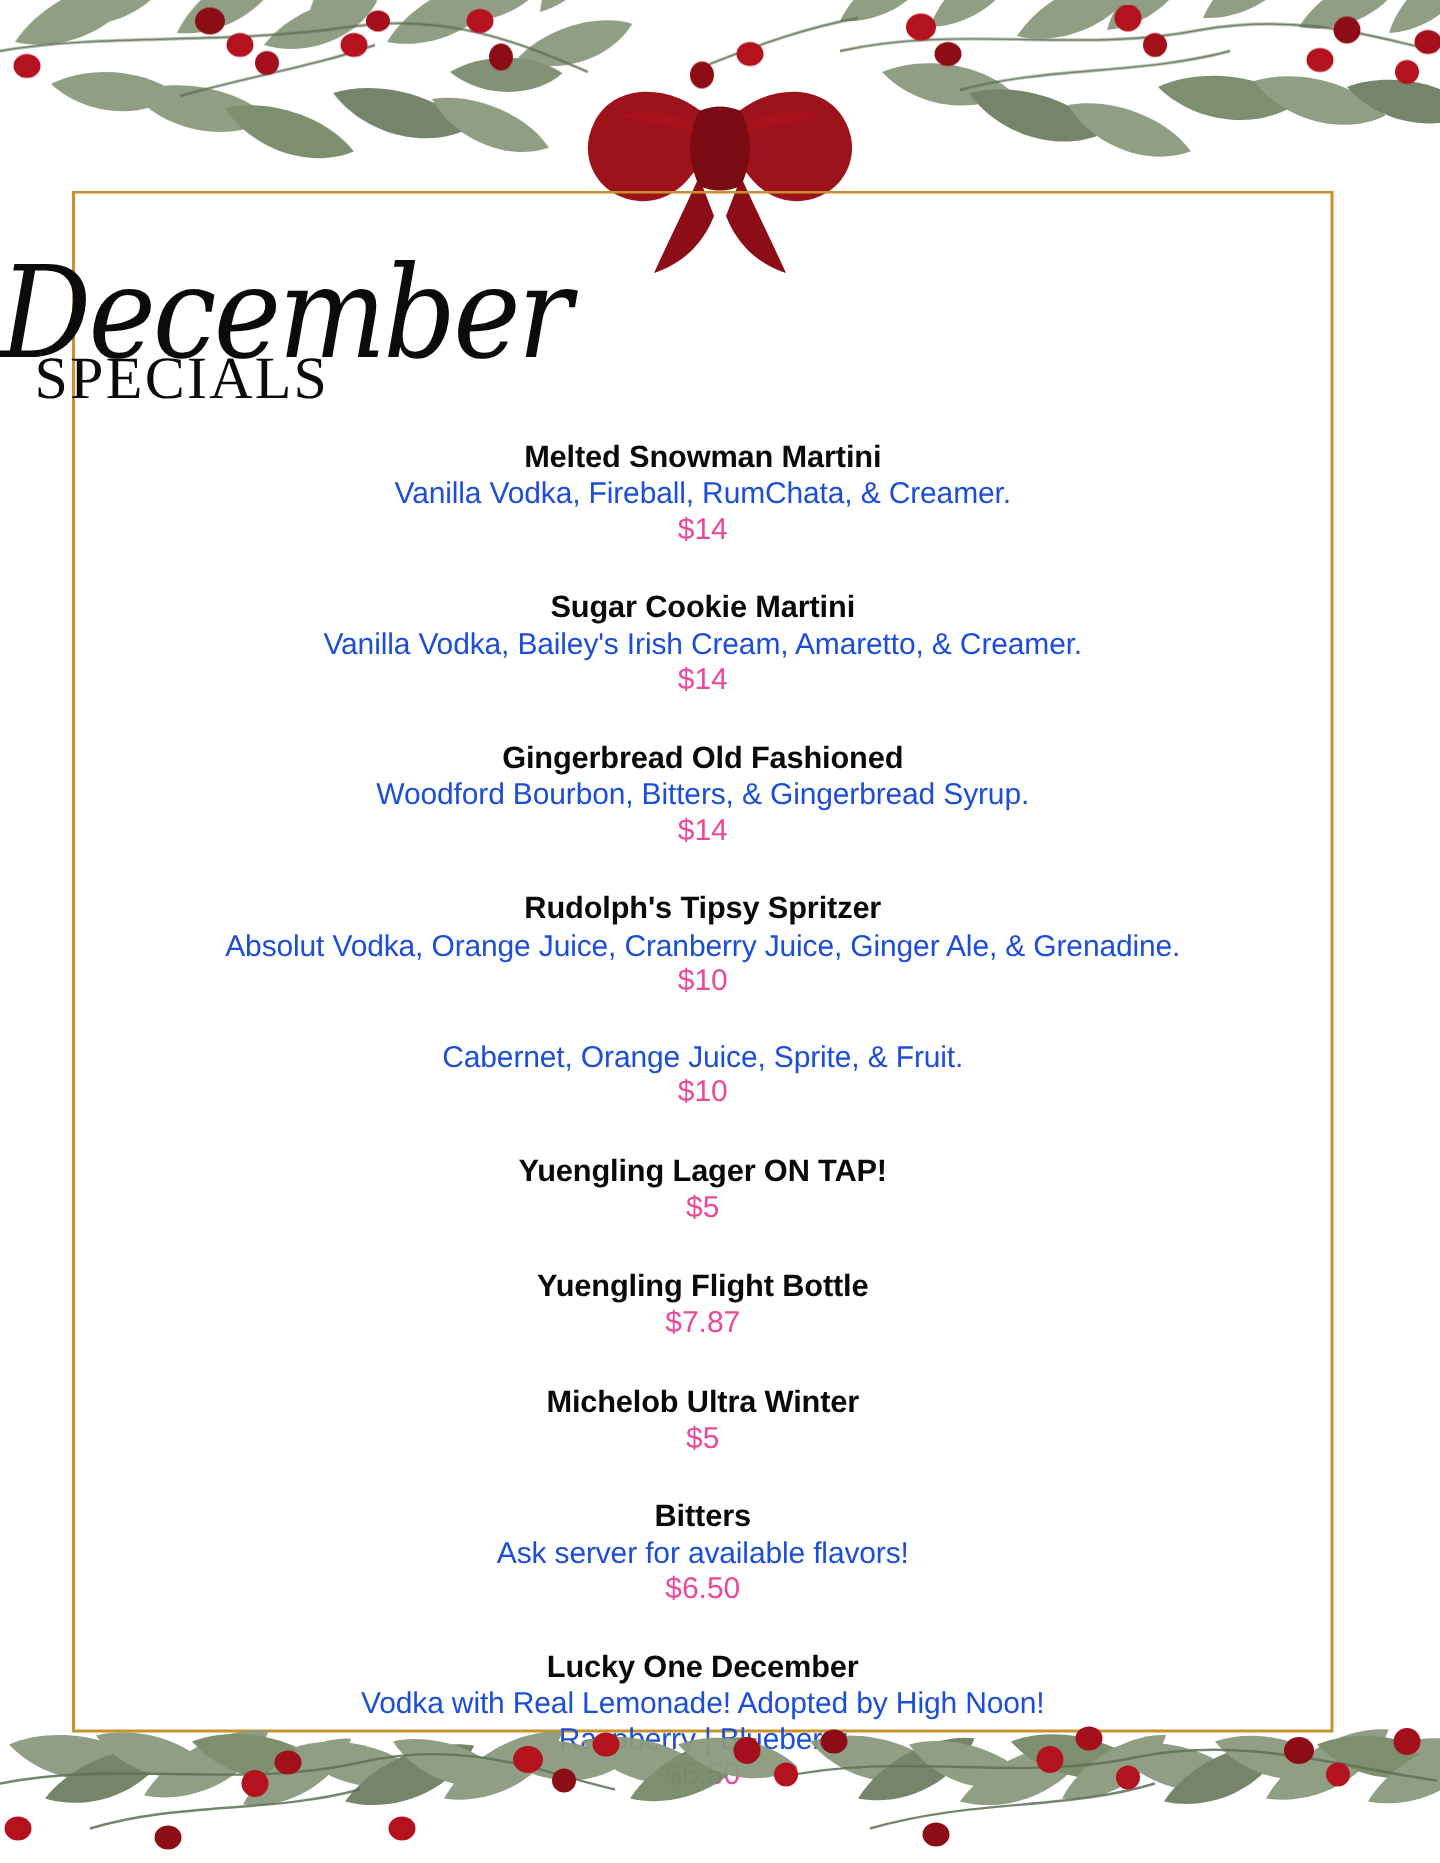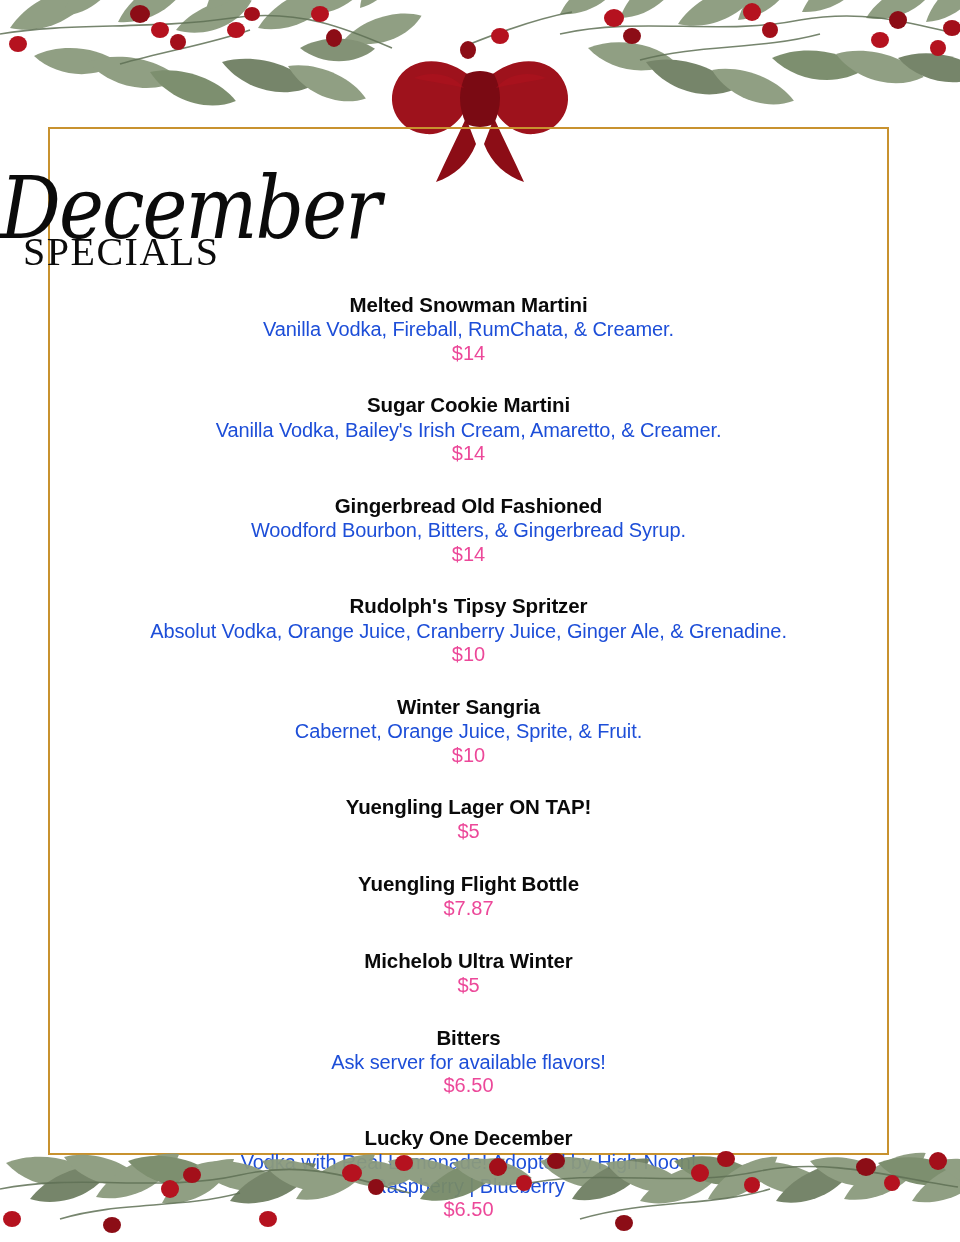--- a/index.html
+++ b/index.html
@@ -283,21 +283,20 @@
       <div class="item-name">Gingerbread Old Fashioned</div>
       <div class="item-desc">Woodford Bourbon, Bitters, &amp; Gingerbread Syrup.</div>
       <div class="item-price">$14</div>
     </div>
     <div class="menu-item">
       <div class="item-name">Rudolph's Tipsy Spritzer</div>
       <div class="item-desc">Absolut Vodka, Orange Juice, Cranberry Juice, Ginger Ale, &amp; Grenadine.</div>
       <div class="item-price">$10</div>
     </div>
     <div class="menu-item">
-      <div class="item-name">Winter Sangria</div>
       <div class="item-desc">Cabernet, Orange Juice, Sprite, &amp; Fruit.</div>
       <div class="item-price">$10</div>
     </div>
     <div class="menu-item">
       <div class="item-name">Yuengling Lager ON TAP!</div>
       <div class="item-price">$5</div>
     </div>
     <div class="menu-item">
       <div class="item-name">Yuengling Flight Bottle</div>
       <div class="item-price">$7.87</div>

